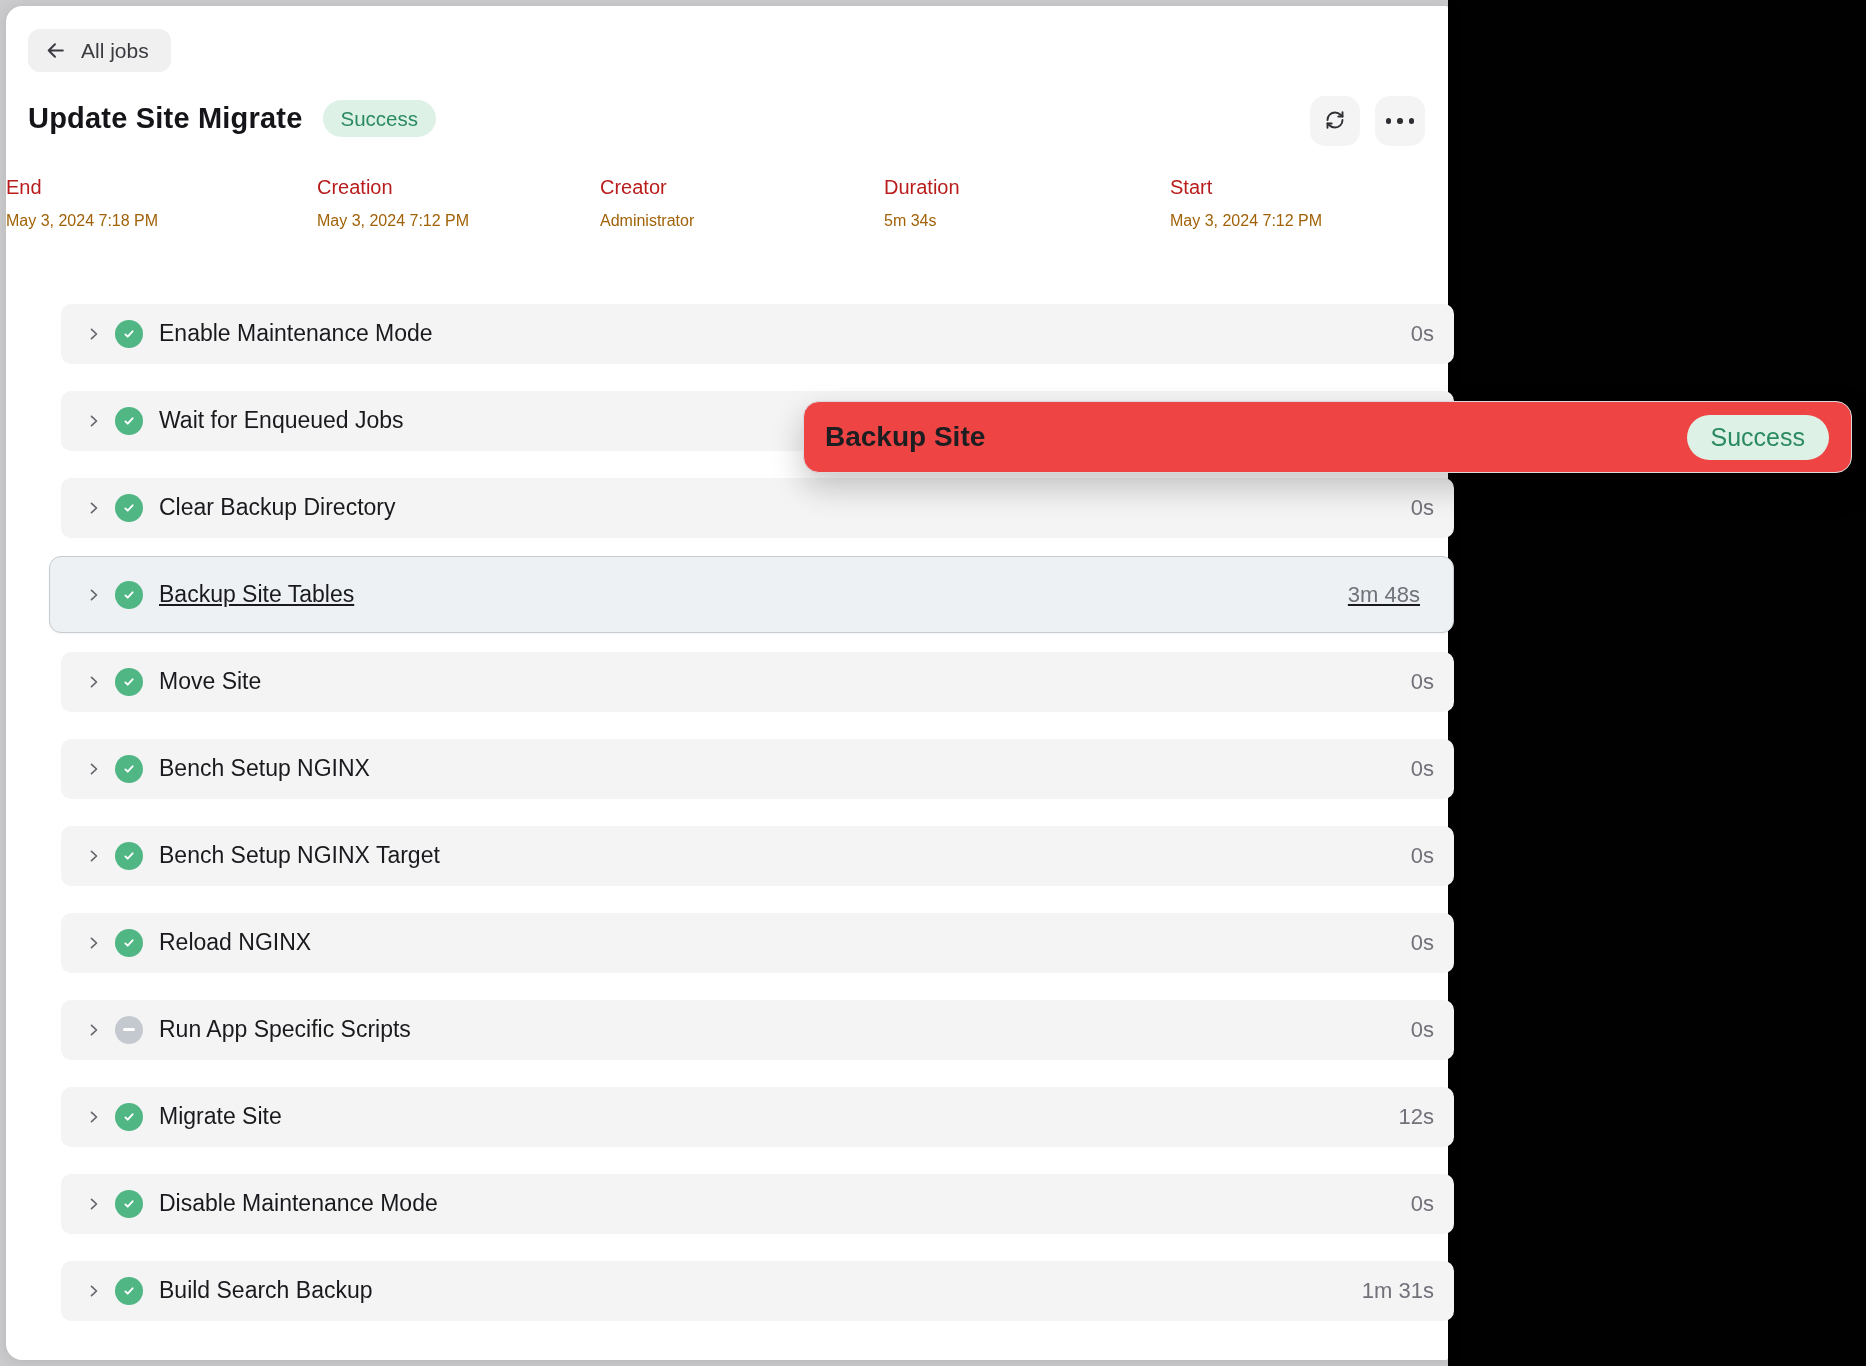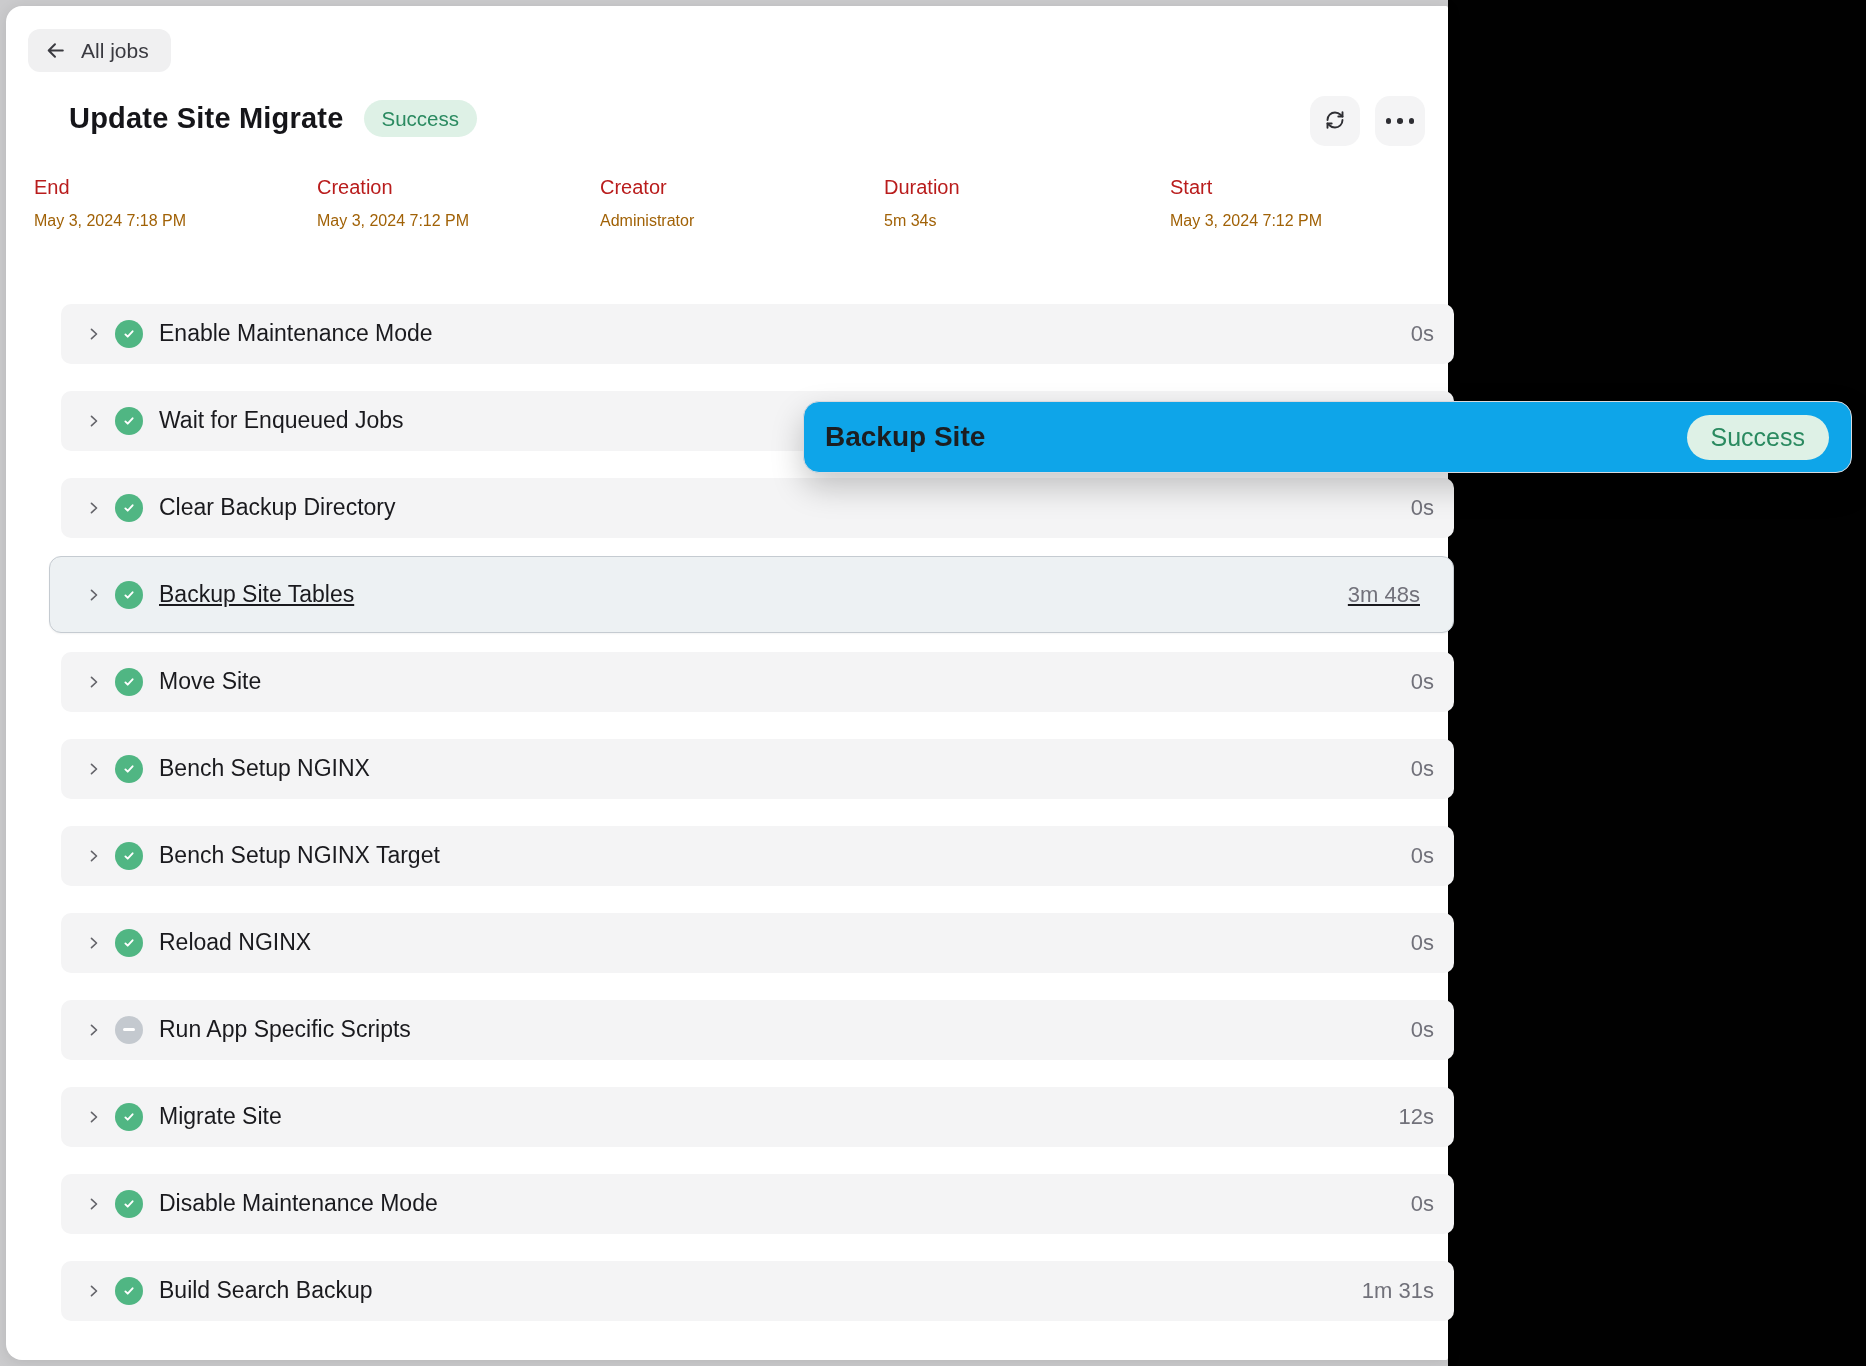--- a/index.html
+++ b/index.html
@@ -12,35 +12,34 @@
   }
 
   
   .black-panel { position:absolute; left:1448px; top:0; width:418px; height:1366px; background:#010101; z-index:5; }
 
   
   .card {
     position:absolute; left:6px; top:6px; width:1442px; height:1354px;
     background:#ffffff; border-radius:16px 2px 2px 16px; z-index:10;
     box-shadow:0 2px 14px rgba(0,0,0,.10);
-    padding-left:28px;
   }
 
   
   .back-pill {
     position:absolute; left:22px; top:23px; height:43px;
     display:inline-flex; align-items:center; gap:14px;
     background:#f0f0f1; border:none; border-radius:12px;
     padding:0 22px 0 16px; cursor:pointer;
     font-family:inherit; font-size:21px; color:#3a3a40;
   }
   .back-pill svg { display:block; }
 
   
-  .title-row { position:absolute; left:22px; top:94px; display:flex; align-items:center; gap:20px;margin-left:41px; }
+  .title-row { position:absolute; left:22px; top:94px; display:flex; align-items:center; gap:20px; }
   .page-title { font-size:29px; font-weight:700; color:#151519; letter-spacing:.2px; }
 
   .badge {
     display:inline-flex; align-items:center; justify-content:center;
     background:#def1e6; color:#2a8a60; border-radius:999px; white-space:nowrap;
   }
   .badge-header { height:37px; padding:0 18px; font-size:20.5px; }
 
   
   .icon-btn {
@@ -85,21 +84,21 @@
     background:#50b683; display:flex; align-items:center; justify-content:center;
   }
   .slot.skipped .status-circle { background:#c4c9cf; }
   .minus-bar { width:12px; height:2.6px; border-radius:2px; background:#ffffff; display:block; }
   .step-label { margin-left:16px; font-size:23px; color:#1a1a1e; }
   .step-duration { margin-left:auto; font-size:22px; color:#71717a; }
 
   
   .popup {
     position:absolute; left:803px; top:401px; width:1049px; height:72px; z-index:50;
-    background:#0ea5e9; border:1px solid #d9d9de; border-radius:16px;
+    background:#ef4444; border:1px solid #d9d9de; border-radius:16px;
     display:flex; align-items:center; padding:0 22px 0 21px;
     box-shadow:0 14px 32px rgba(0,0,0,.22);
   }
   .popup-title { font-size:28px; font-weight:600; color:#1c1e21; }
   .badge-popup { margin-left:auto; height:45px; padding:0 24px; font-size:25px; }
 </style>
 </head>
 <body>
 
 <div class="black-panel"></div>

